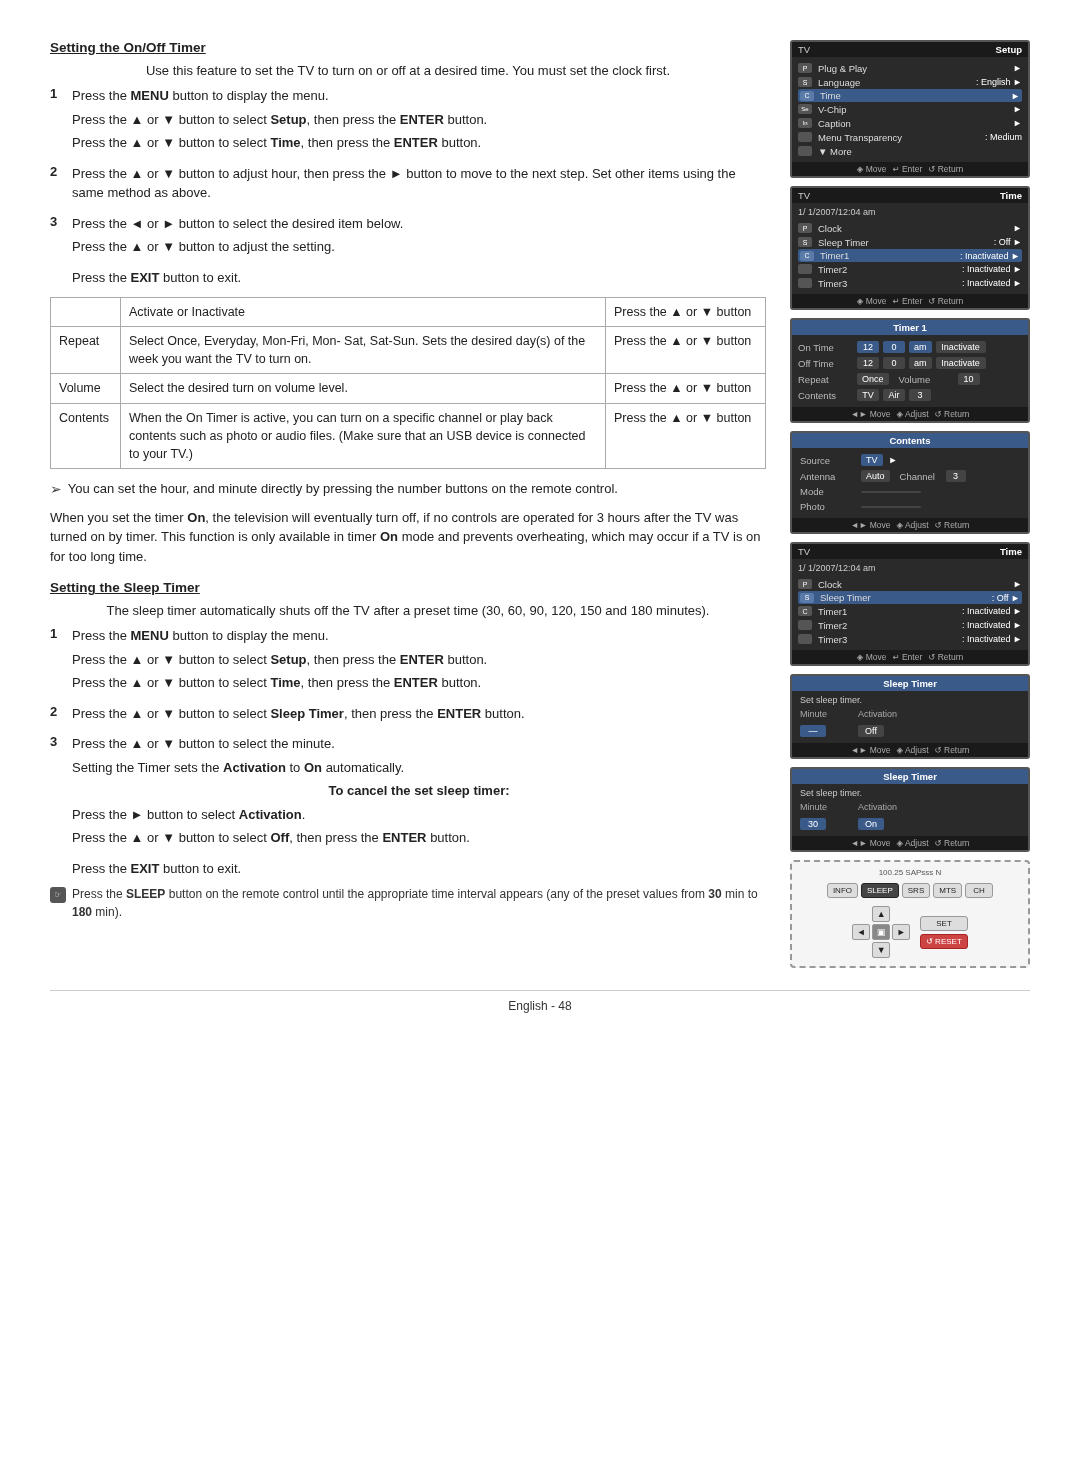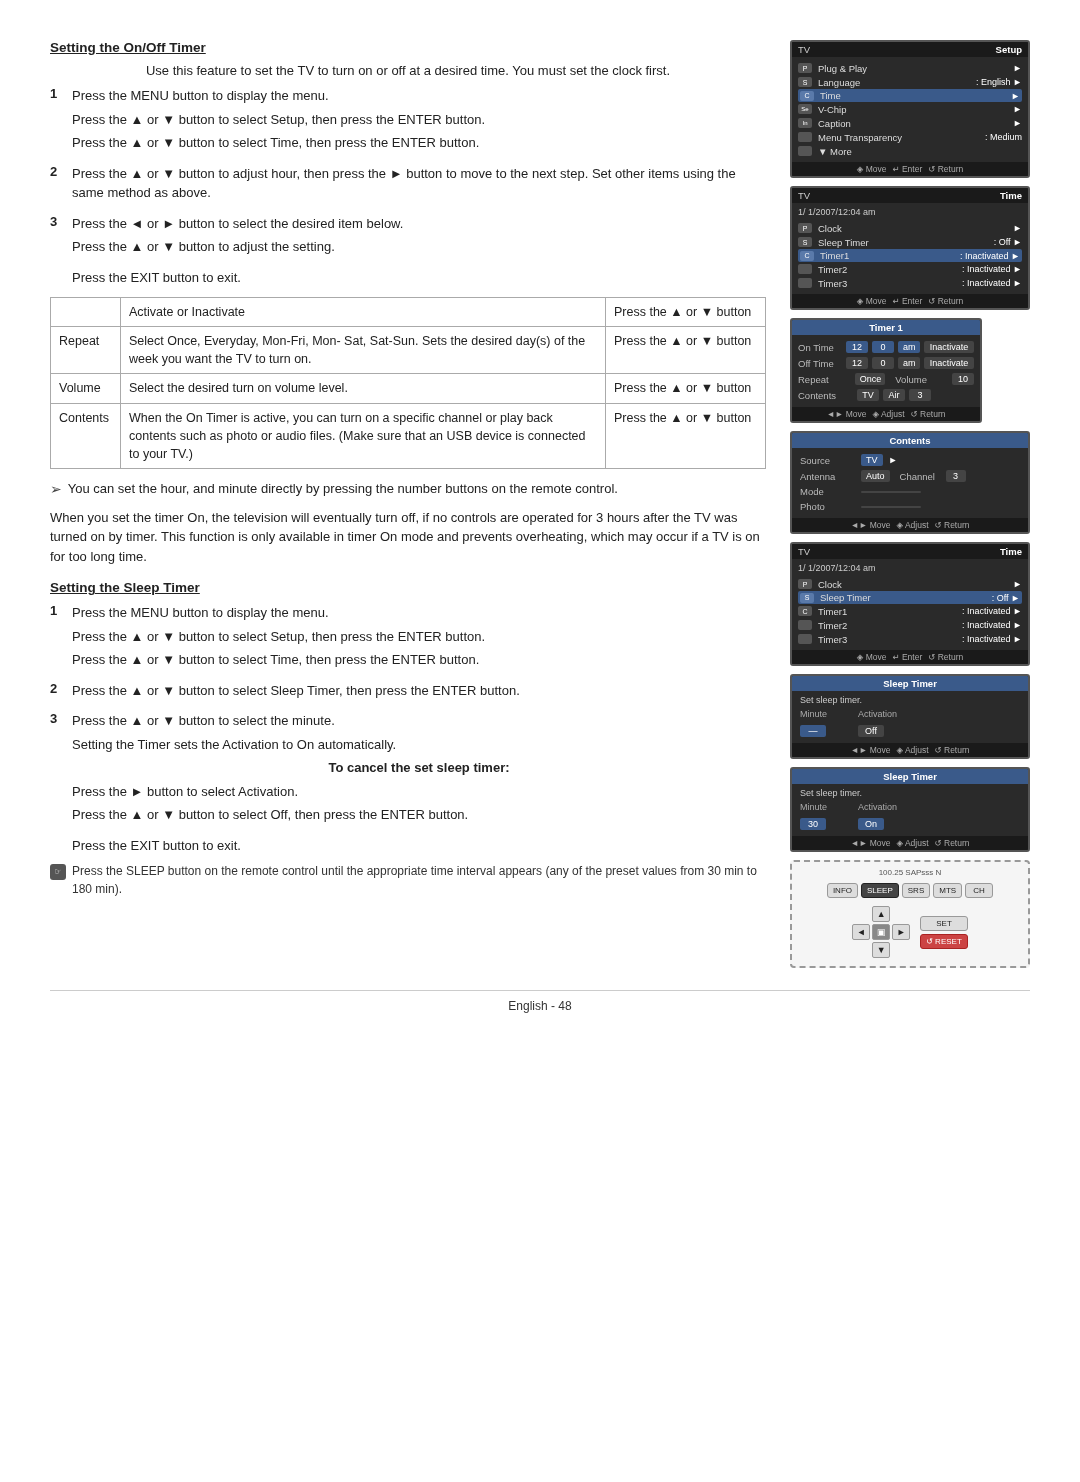--- a/index.html
+++ b/index.html
@@ -160,21 +160,21 @@
       display: flex;
       gap: 6px;
       justify-content: center;
     }
 
     
     .tv-timer-box {
       background: #2a2a2a;
       border: 2px solid #555;
       border-radius: 3px;
-      width: 192px;
+      width: 240px;
       overflow: hidden;
       margin-bottom: 2px;
     }
     .tv-timer-header {
       background: #3a5a8a;
       text-align: center;
       color: #fff;
       font-size: 9.5px;
       padding: 2px;
       font-weight: bold;
@@ -353,21 +353,21 @@
     
     .page-footer {
       text-align: center;
       margin-top: 20px;
       font-size: 12px;
       color: #333;
       border-top: 1px solid #ccc;
       padding-top: 8px;
     }
 
-    b, strong { font-weight: normal; }
+    b, strong { font-weight: bold; }
 
     .sleep-note {
       display: flex;
       gap: 6px;
       margin: 6px 0;
       font-size: 12px;
       line-height: 1.5;
       color: #333;
     }
     .sleep-note-icon {
@@ -453,20 +453,21 @@
         <span>You can set the hour, and minute directly by pressing the number buttons on the remote control.</span>
       </div>
 
       <div class="auto-power-block">
         <div>When you set the timer <b>On</b>, the television will eventually turn off, if no controls are operated for 3 hours after the TV was turned on by timer. This function is only available in timer <b>On</b> mode and prevents overheating, which may occur if a TV is on for too long time.</div>
       </div>
     </div>
 
     <div class="section-gap">
       <div class="section-title">Setting the Sleep Timer</div>
+      <div class="section-intro">The sleep timer automatically shuts off the TV after a preset time (30, 60, 90, 120, 150 and 180 minutes).</div>
 
       <div class="step-block">
         <div class="step-num">1</div>
         <div class="step-content">
           <p>Press the <b>MENU</b> button to display the menu.</p>
           <p>Press the ▲ or ▼ button to select <b>Setup</b>, then press the <b>ENTER</b> button.</p>
           <p>Press the ▲ or ▼ button to select <b>Time</b>, then press the <b>ENTER</b> button.</p>
         </div>
       </div>
 

